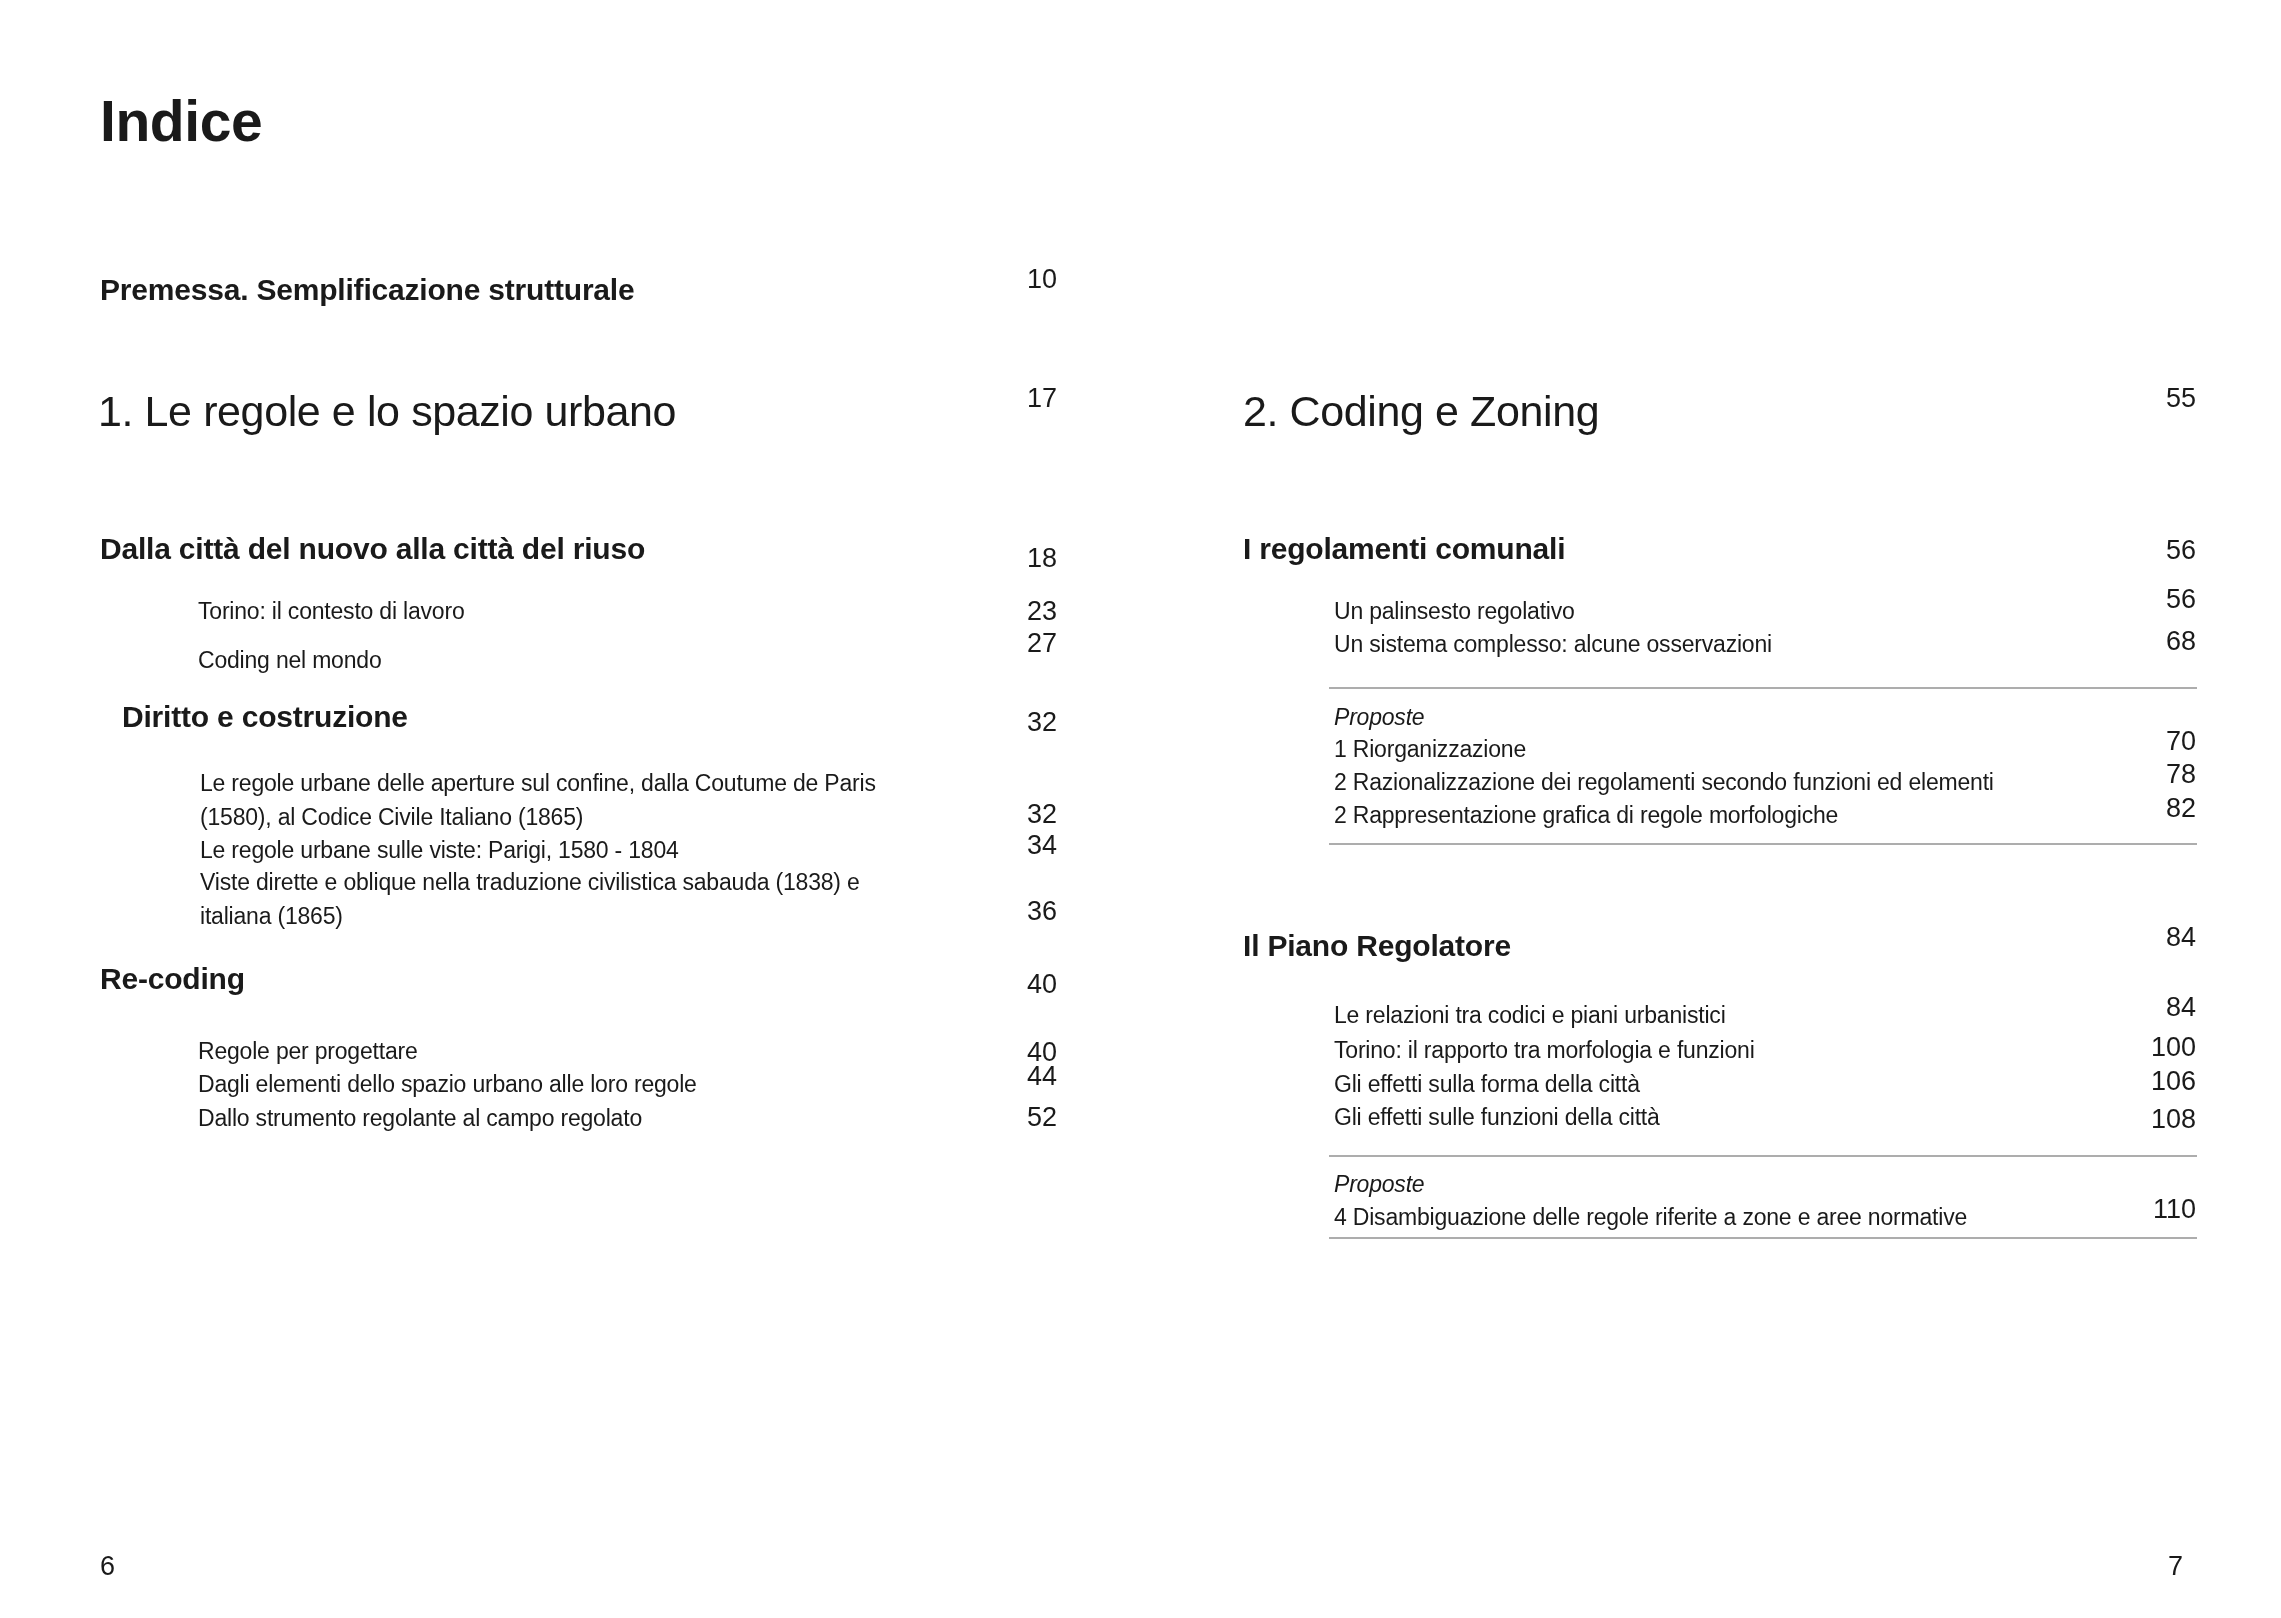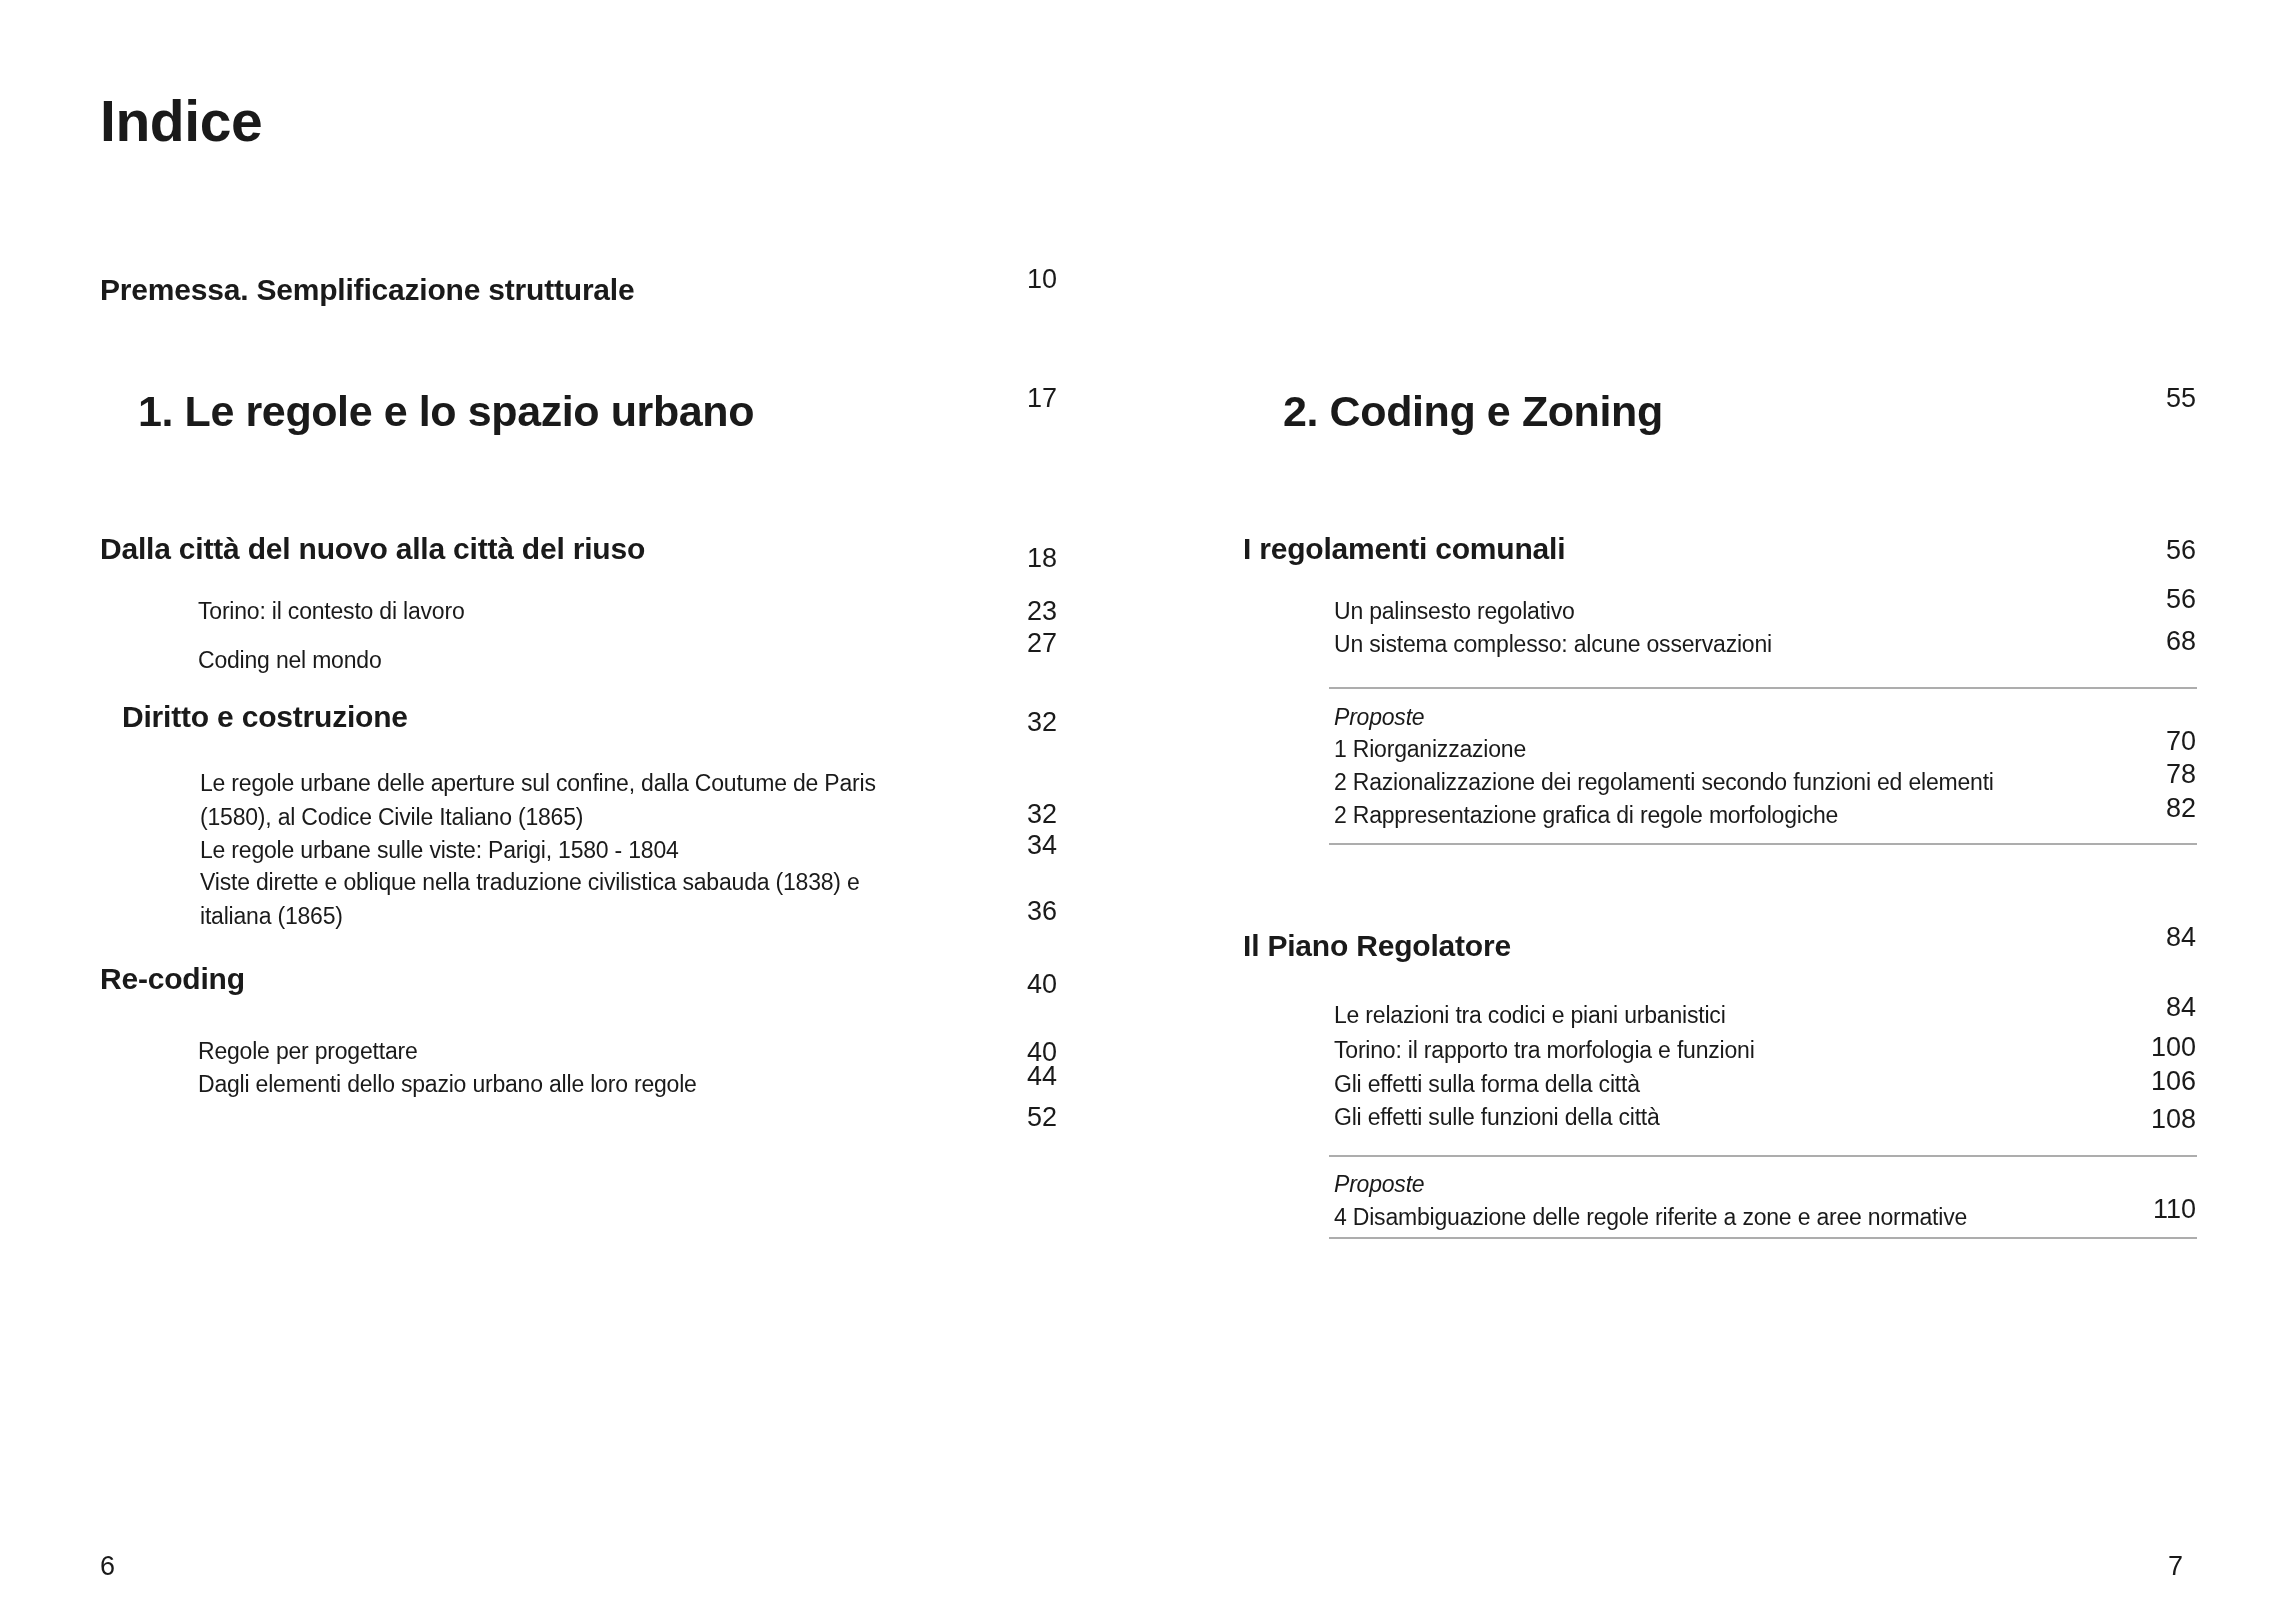--- a/index.html
+++ b/index.html
@@ -22,24 +22,23 @@
     margin: 0;
   }
   .h1 {
     font-size: 57px;
     font-weight: 700;
     letter-spacing: -0.4px;
     line-height: 1.1;
   }
   .h2 {
     font-size: 43px;
-    font-weight: 700;
+    font-weight: 400;
     letter-spacing: -0.4px;
     line-height: 1.1;
-    margin-left: 40px;
   }
   .h3 {
     font-size: 30px;
     font-weight: 700;
     letter-spacing: -0.2px;
     line-height: 1.1;
   }
   .body {
     font-size: 23px;
     font-weight: 400;
@@ -108,20 +107,21 @@
 
   <div class="t h3" style="left:100px; top:962px;">Re-coding</div>
   <div class="t num lnum" style="top:970px;">40</div>
 
   <div class="t body" style="left:198px; top:1034px;">Regole per progettare</div>
   <div class="t num lnum" style="top:1038px;">40</div>
 
   <div class="t body" style="left:198px; top:1067px;">Dagli elementi dello spazio urbano alle loro regole</div>
   <div class="t num lnum" style="top:1062px;margin-left:32px;">44</div>
 
+  <div class="t body" style="left:198px; top:1101px;">Dallo strumento regolante al campo regolato</div>
   <div class="t num lnum" style="top:1103px;">52</div>
 
   <div class="t folio" style="left:100px; top:1551px;">6</div>
 
   <div class="t h2" style="left:1243px; top:388px;">2. Coding e Zoning</div>
   <div class="t num rnum" style="top:384px;">55</div>
 
   <div class="t h3" style="left:1243px; top:532px;">I regolamenti comunali</div>
   <div class="t num rnum" style="top:536px;">56</div>
 

